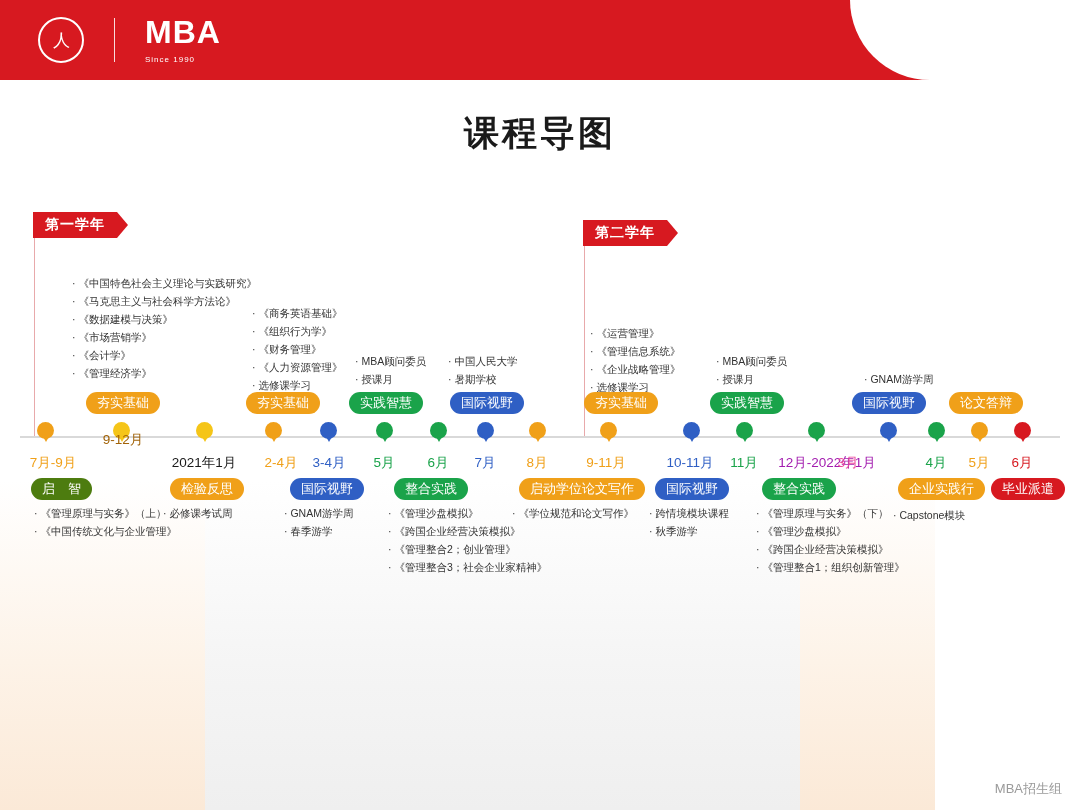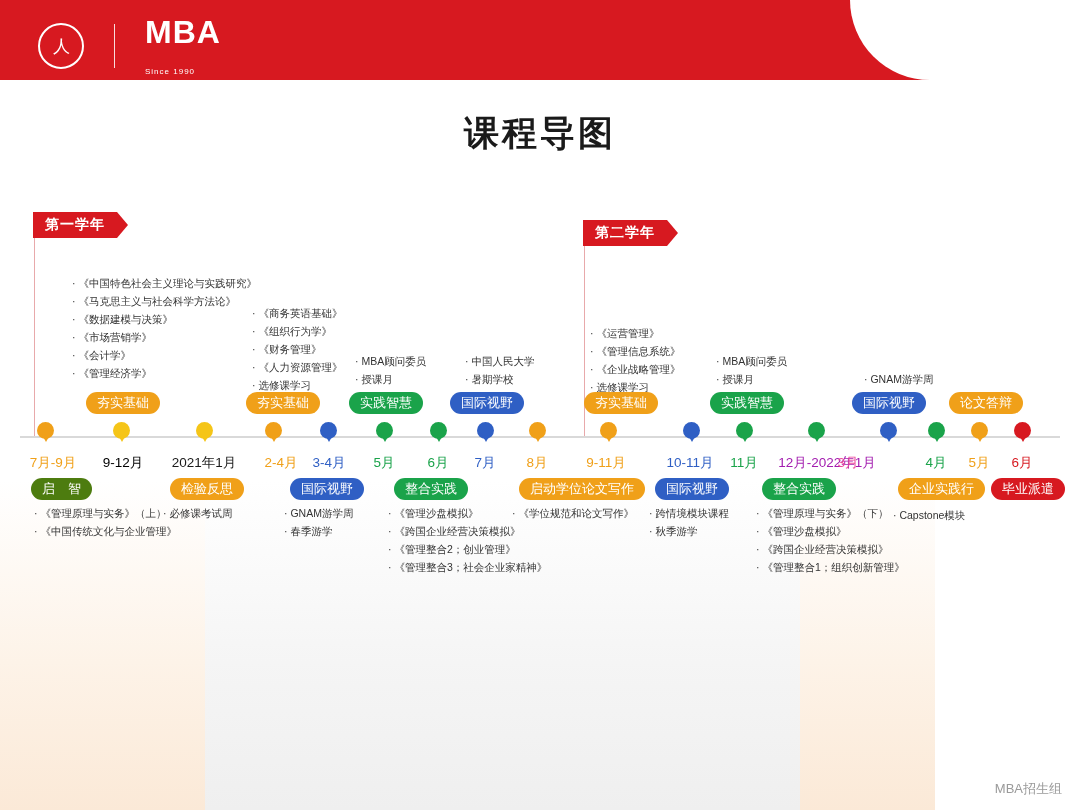--- a/index.html
+++ b/index.html
@@ -39,21 +39,21 @@
     display:flex; align-items:center; justify-content:center;
     font-size:9px; color:#ffffff; line-height:1;
   }
   .seal span { font-size:17px; letter-spacing:-1px; }
   .school-txt { color:#fff; line-height:1.15; }
   .school-cn { font-size:21px; font-weight:bold; letter-spacing:1px; }
   .school-en { font-size:8px; letter-spacing:1.2px; margin-top:3px; }
   .divider-v { width:1px; height:44px; background:#ffffff; opacity:.85; margin:0 16px; }
   .mba { color:#ffffff; line-height:1; }
   .mba-main { font-size:32px; font-weight:bold; letter-spacing:1px; }
-  .mba-sub { font-size:8px; letter-spacing:1px; margin-top:20px; }
+  .mba-sub { font-size:8px; letter-spacing:1px; margin-top:8px; }
 
   
   .page-title {
     position:absolute; top:110px; left:0; width:1080px; text-align:center;
     font-size:35px; font-weight:bold; color:#1a1a1a; letter-spacing:3px;
   }
 
   
   .axis {
     position:absolute; left:20px; top:436px; width:1040px; height:2px;
@@ -162,21 +162,21 @@
   <div>· 选修课学习</div>
 </div>
 <div class="chip" style="left:246px; top:392px; background:#f0a019;">夯实基础</div>
 
 <div class="courses" style="left:355px; top:352px;">
   <div>· MBA顾问委员</div>
   <div>· 授课月</div>
 </div>
 <div class="chip" style="left:349px; top:392px; background:#1aa34a;">实践智慧</div>
 
-<div class="courses" style="left:465px; top:352px;">
+<div class="courses" style="left:448px; top:352px;">
   <div>· 中国人民大学</div>
   <div>· 暑期学校</div>
 </div>
 <div class="chip" style="left:450px; top:392px; background:#2f5fc4;">国际视野</div>
 
 <div class="courses" style="left:590px; top:324px;">
   <div>· 《运营管理》</div>
   <div>· 《管理信息系统》</div>
   <div>· 《企业战略管理》</div>
   <div>· 选修课学习</div>
@@ -242,21 +242,21 @@
     <div class="pinshape" style="background:#1aa34a;"></div>
   </div>
 <div class="pin" style="left:971px; top:422px; color:#f0a019;">
     <div class="pinshape" style="background:#f0a019;"></div>
   </div>
 <div class="pin" style="left:1014px; top:422px; color:#d71920;">
     <div class="pinshape" style="background:#d71920;"></div>
   </div>
 
 <div class="date-lbl" style="left:8px;   top:454px; width:90px;  color:#f0a019;">7月-9月</div>
-<div class="date-lbl" style="left:78px;  top:454px; width:90px;  color:#000000;">9-12月</div>
+<div class="date-lbl" style="left:78px;  top:431px; width:90px;  color:#a16207;">9-12月</div>
 <div class="date-lbl" style="left:154px; top:454px; width:100px; color:#1a1a1a;">2021年1月</div>
 <div class="date-lbl" style="left:233px; top:454px; width:80px;  color:#f0a019;padding-left:16px;">2-4月</div>
 <div class="date-lbl" style="left:289px; top:454px; width:80px;  color:#2f5fc4;">3-4月</div>
 <div class="date-lbl" style="left:354px; top:454px; width:60px;  color:#1aa34a;">5月</div>
 <div class="date-lbl" style="left:408px; top:454px; width:60px;  color:#1aa34a;">6月</div>
 <div class="date-lbl" style="left:455px; top:454px; width:60px;  color:#2f5fc4;">7月</div>
 <div class="date-lbl" style="left:507px; top:454px; width:60px;  color:#f0a019;">8月</div>
 <div class="date-lbl" style="left:566px; top:454px; width:80px;  color:#f0a019;">9-11月</div>
 <div class="date-lbl" style="left:648px; top:454px; width:84px;  color:#2f5fc4;">10-11月</div>
 <div class="date-lbl" style="left:714px; top:454px; width:60px;  color:#1aa34a;">11月</div>

